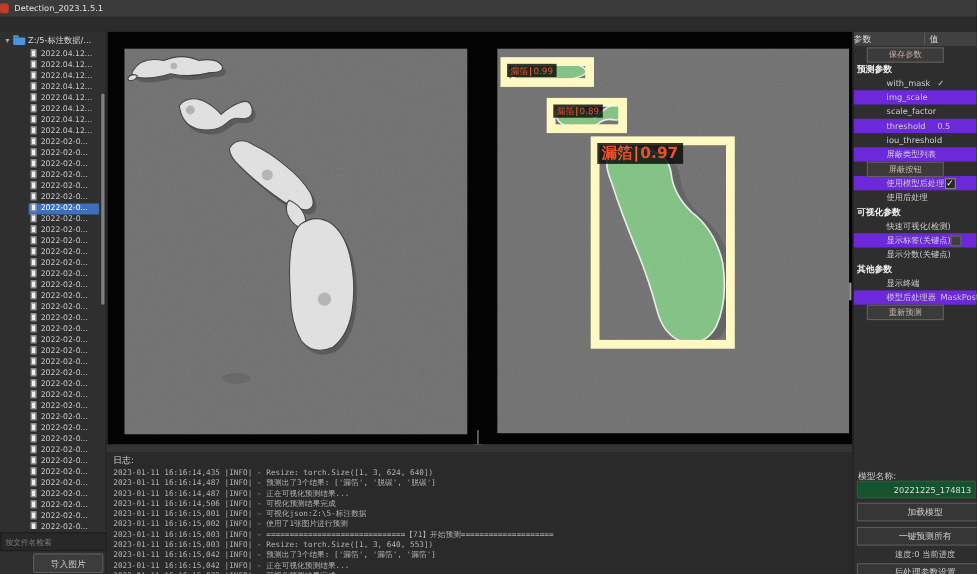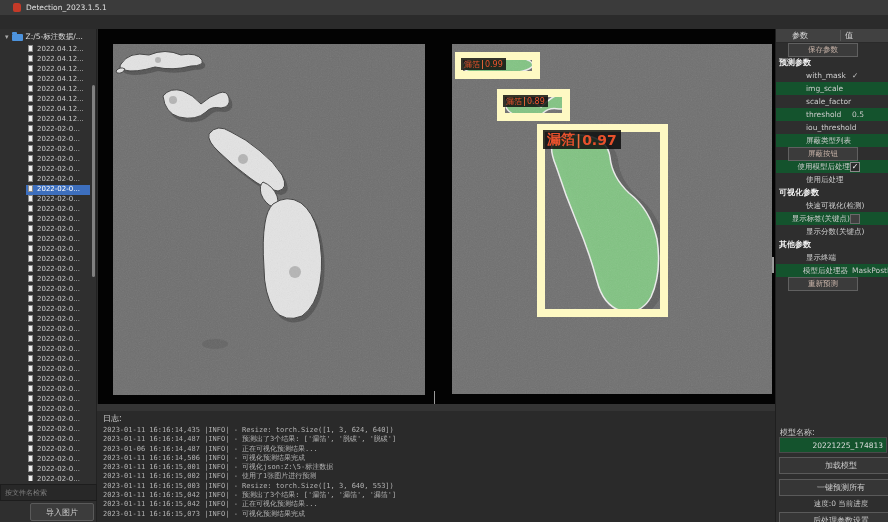--- a/index.html
+++ b/index.html
@@ -2,21 +2,21 @@
 <html><head>
 <meta charset="utf-8">
 <style>
   * { margin:0; padding:0; box-sizing:border-box; }
   html,body { width:888px; height:522px; overflow:hidden; }
   body { position:relative; background:#2b2b2b; font-family:"DejaVu Sans","Liberation Sans",sans-serif; }
   .app { position:absolute; inset:0; }
 
   
   .titlebar { position:absolute; left:0; top:0; width:888px; height:15px; background:#3b3b3b;
-              display:flex; align-items:center; gap:5px; padding-left:13px; }
+              display:flex; align-items:center; gap:5px; padding-left:0; }
   .app-icon { width:8px; height:9px; background:#c43a28; border-radius:2px 3px 2px 2px; }
   .win-title { font-size:7.5px; color:#e2e2e2; }
   .menubar { position:absolute; left:0; top:15px; width:888px; height:14px; background:#383838;
              border-bottom:1px solid #2c2c2c; display:flex; align-items:center; gap:16px; padding-left:9px; }
   .menu-item { font-size:8px; color:#d8d8d8; }
 
   
   .sidebar { position:absolute; left:0; top:29px; width:97px; height:493px; background:#2f2f2f;
              border-right:1px solid #222; }
   .tree { position:absolute; left:0; top:0; width:97px; height:452px; overflow:hidden; }
@@ -63,26 +63,26 @@
               padding:2px 0 0 6px; overflow:hidden; }
   .log-title { font-size:8px; color:#cfcfcf; margin-bottom:2px; }
   .logline { font-family:"DejaVu Sans Mono","Liberation Mono",monospace; font-size:7px; line-height:9.3px;
              color:#b2b2b2; white-space:pre; }
 
   
   .rightpanel { position:absolute; left:775px; top:29px; width:113px; height:493px; background:#2e2e2e;
                 border-left:1px solid #1f1f1f; overflow:hidden; }
   .pheader { height:14px; background:#414141; display:flex; align-items:center; font-size:8px; color:#ddd;
              border-bottom:1px solid #2a2a2a; }
-  .ph-param { padding-left:16px; width:64px; }
+  .ph-param { padding-left:0; width:64px; }
   .ph-value { padding-left:4px; border-left:1px solid #585858; flex:1; }
   .prow { height:13px; display:flex; align-items:center; font-size:7.5px; color:#cdcdcd; }
   .prow .plabel { padding-left:30px; white-space:nowrap; }
   .prow.t-section .plabel { padding-left:3px; font-weight:bold; color:#f0f0f0; font-size:8px; }
-  .prow.band { background:#14532d;justify-content:flex-end; }
+  .prow.band { background:#6d28d9; }
   .pvalue { margin-left:auto; width:40px; padding-left:4px; color:#c8c8c8; white-space:nowrap; overflow:visible; }
   .prow.t-button .plabel { margin-left:12px; padding:1px 0; width:70px; text-align:center; background:#3b3b3b;
                            border:1px solid #606060; color:#c7b3a8; }
   .pcheckwrap { display:none; width:10px; height:10px; border:1px solid #8a8a8a; background:#2a2a2a;
                 margin-left:auto; margin-right:28px; align-items:center; justify-content:center; flex:none; }
   .prow.cb-checked .pcheckwrap, .prow.cb-unchecked .pcheckwrap { display:inline-flex; }
   .prow.cb-unchecked .pcheckwrap { background:#3f3f3f; border-color:#6a6a6a; }
   .pcheck { color:#fff; font-size:8px; line-height:1; }
 
   .model-label { position:absolute; left:4px; top:398px; font-size:8px; color:#ccc; }
@@ -427,28 +427,29 @@
   <div class="hsplitter"></div>
 
   <div class="logpanel">
     <div class="log-title">日志:</div>
     <div class="log-lines">
 
         <div class="logline">2023-01-11 16:16:14,435 |INFO| - Resize: torch.Size([1, 3, 624, 640])</div>
 
         <div class="logline">2023-01-11 16:16:14,487 |INFO| - 预测出了3个结果: ['漏箔', '脱碳', '脱碳']</div>
 
-        <div class="logline">2023-01-06 16:16:14,487 |INFO| - 正在可视化预测结果...</div>
+        <div class="logline">2023-01-11 16:16:14,487 |INFO| - 正在可视化预测结果...</div>
 
         <div class="logline">2023-01-11 16:16:14,506 |INFO| - 可视化预测结果完成</div>
 
         <div class="logline">2023-01-11 16:16:15,001 |INFO| - 可视化json:Z:\5-标注数据</div>
 
         <div class="logline">2023-01-11 16:16:15,002 |INFO| - 使用了1张图片进行预测</div>
 
+        <div class="logline">2023-01-11 16:16:15,003 |INFO| - ==============================【71】开始预测====================</div>
 
         <div class="logline">2023-01-11 16:16:15,003 |INFO| - Resize: torch.Size([1, 3, 640, 553])</div>
 
         <div class="logline">2023-01-11 16:16:15,042 |INFO| - 预测出了3个结果: ['漏箔', '漏箔', '漏箔']</div>
 
         <div class="logline">2023-01-11 16:16:15,042 |INFO| - 正在可视化预测结果...</div>
 
         <div class="logline">2023-01-11 16:16:15,073 |INFO| - 可视化预测结果完成</div>
       </div>
   </div>

